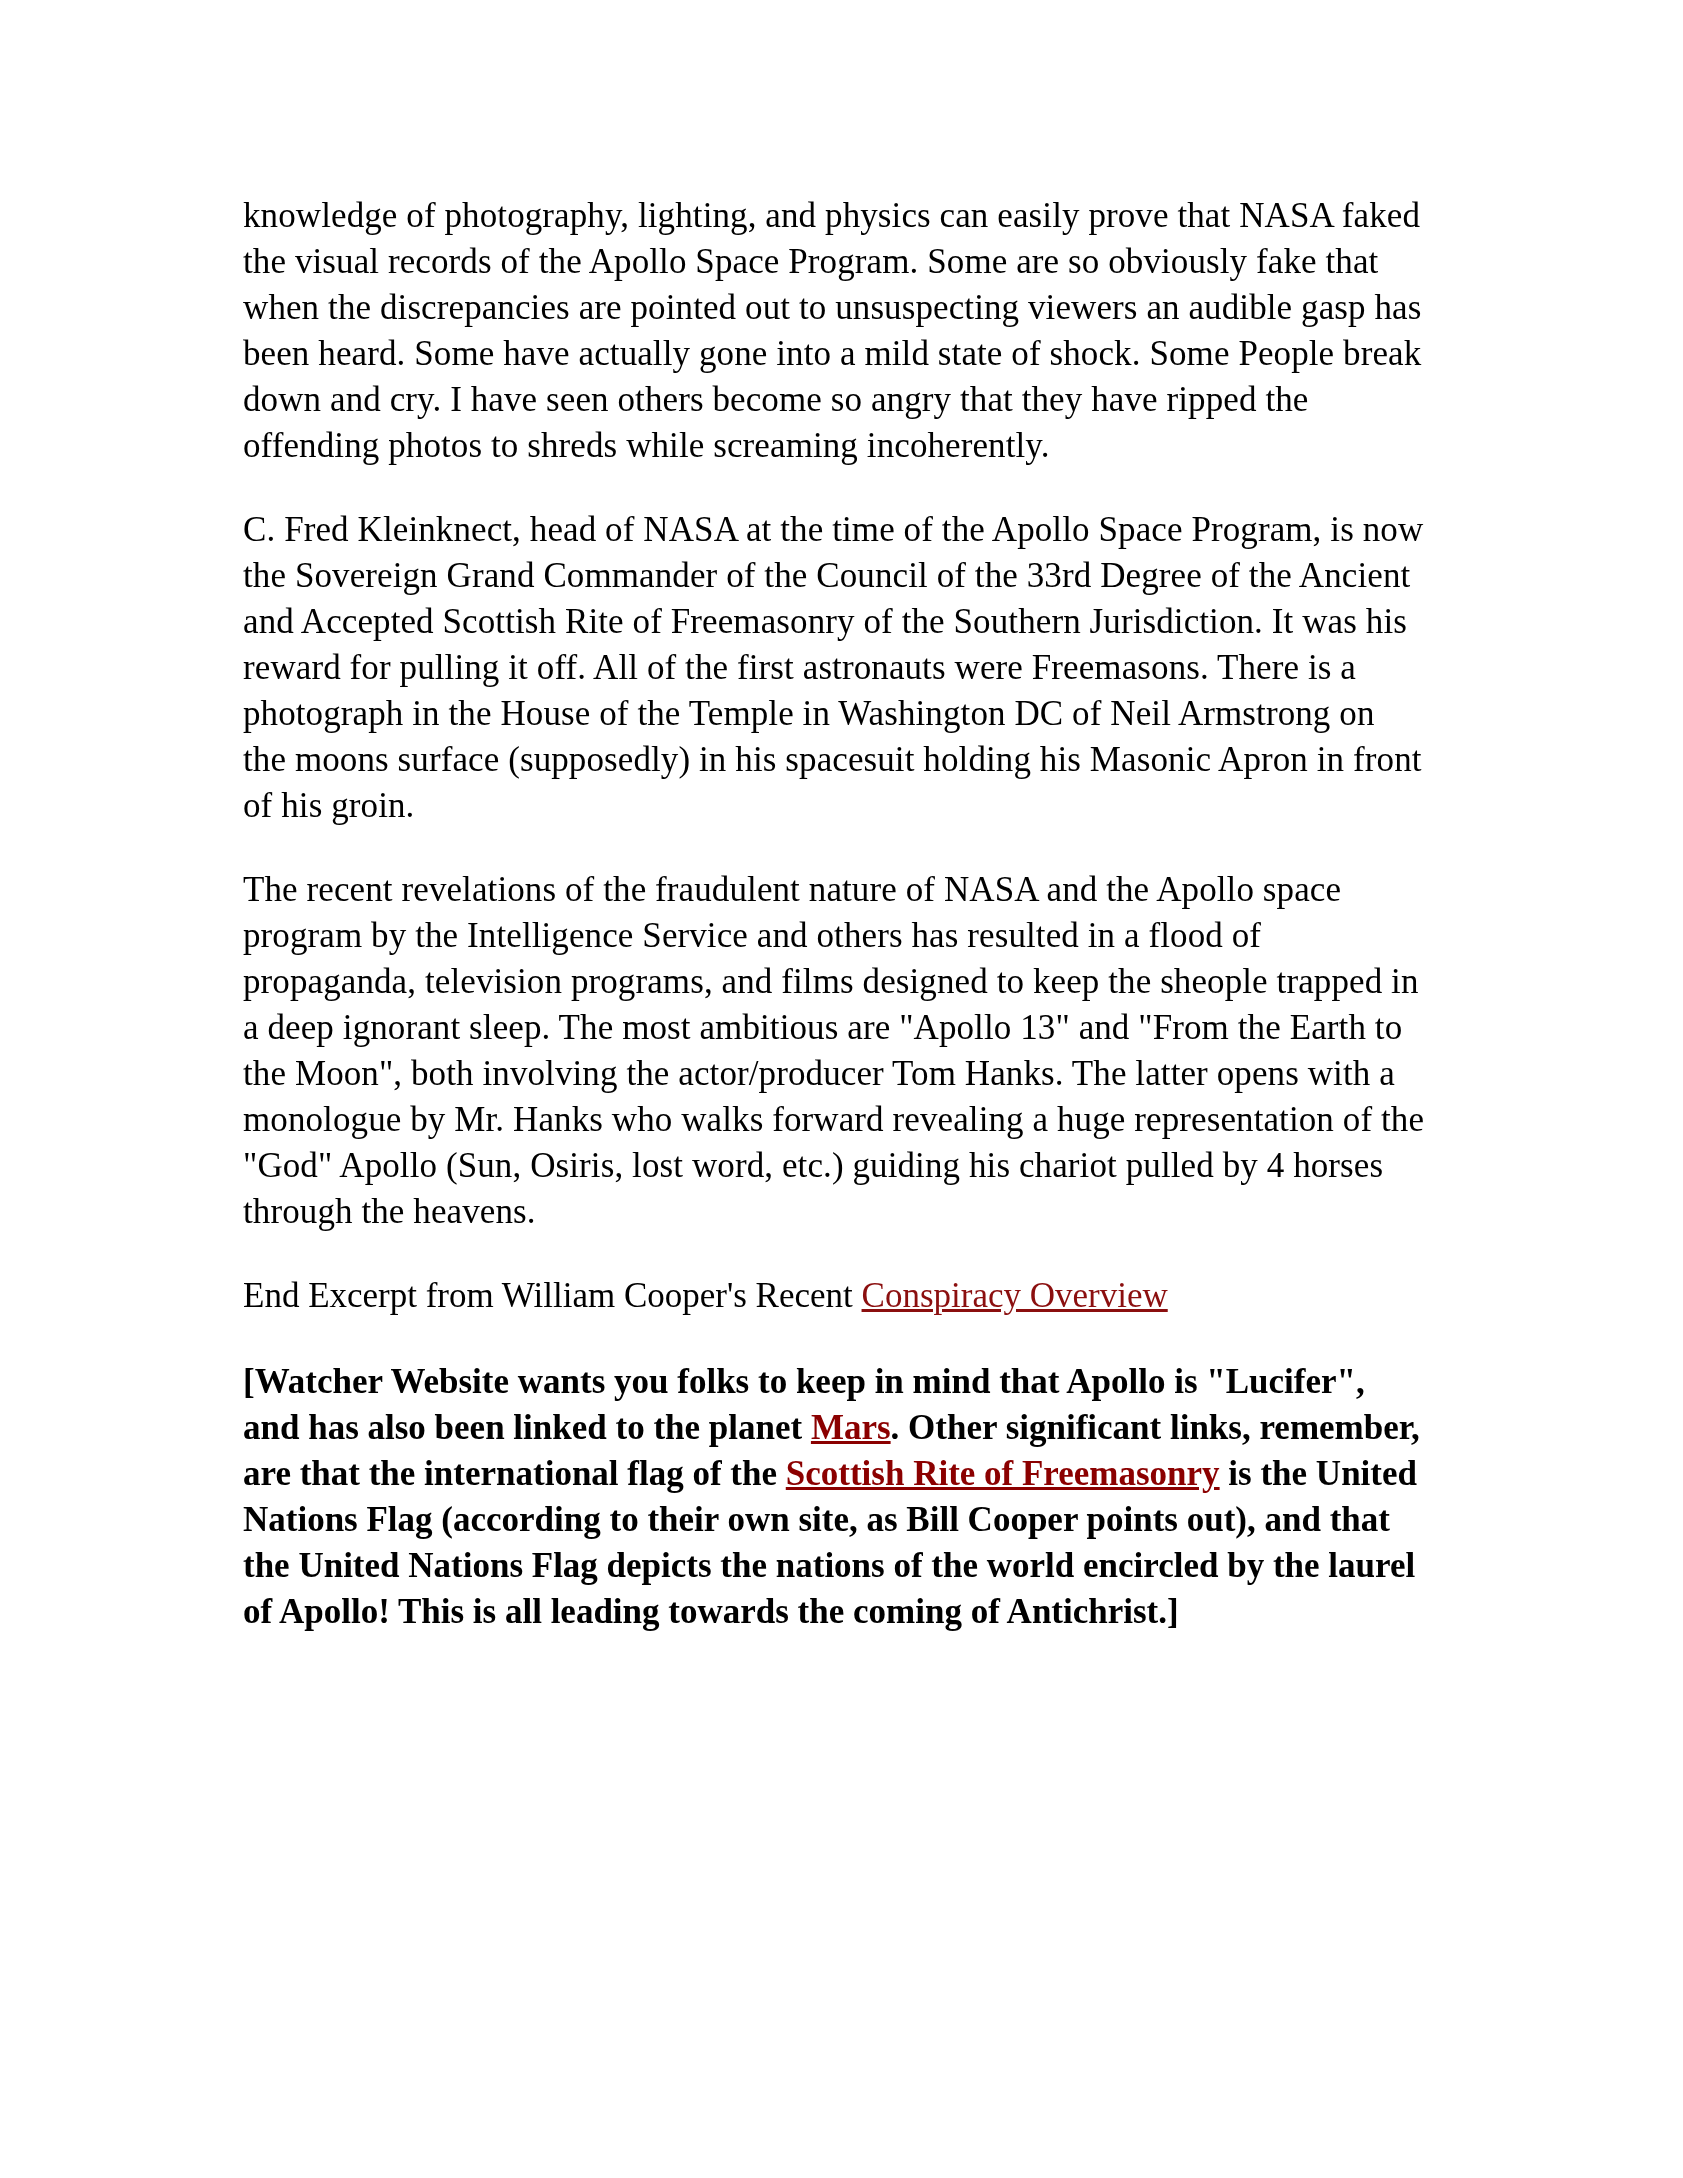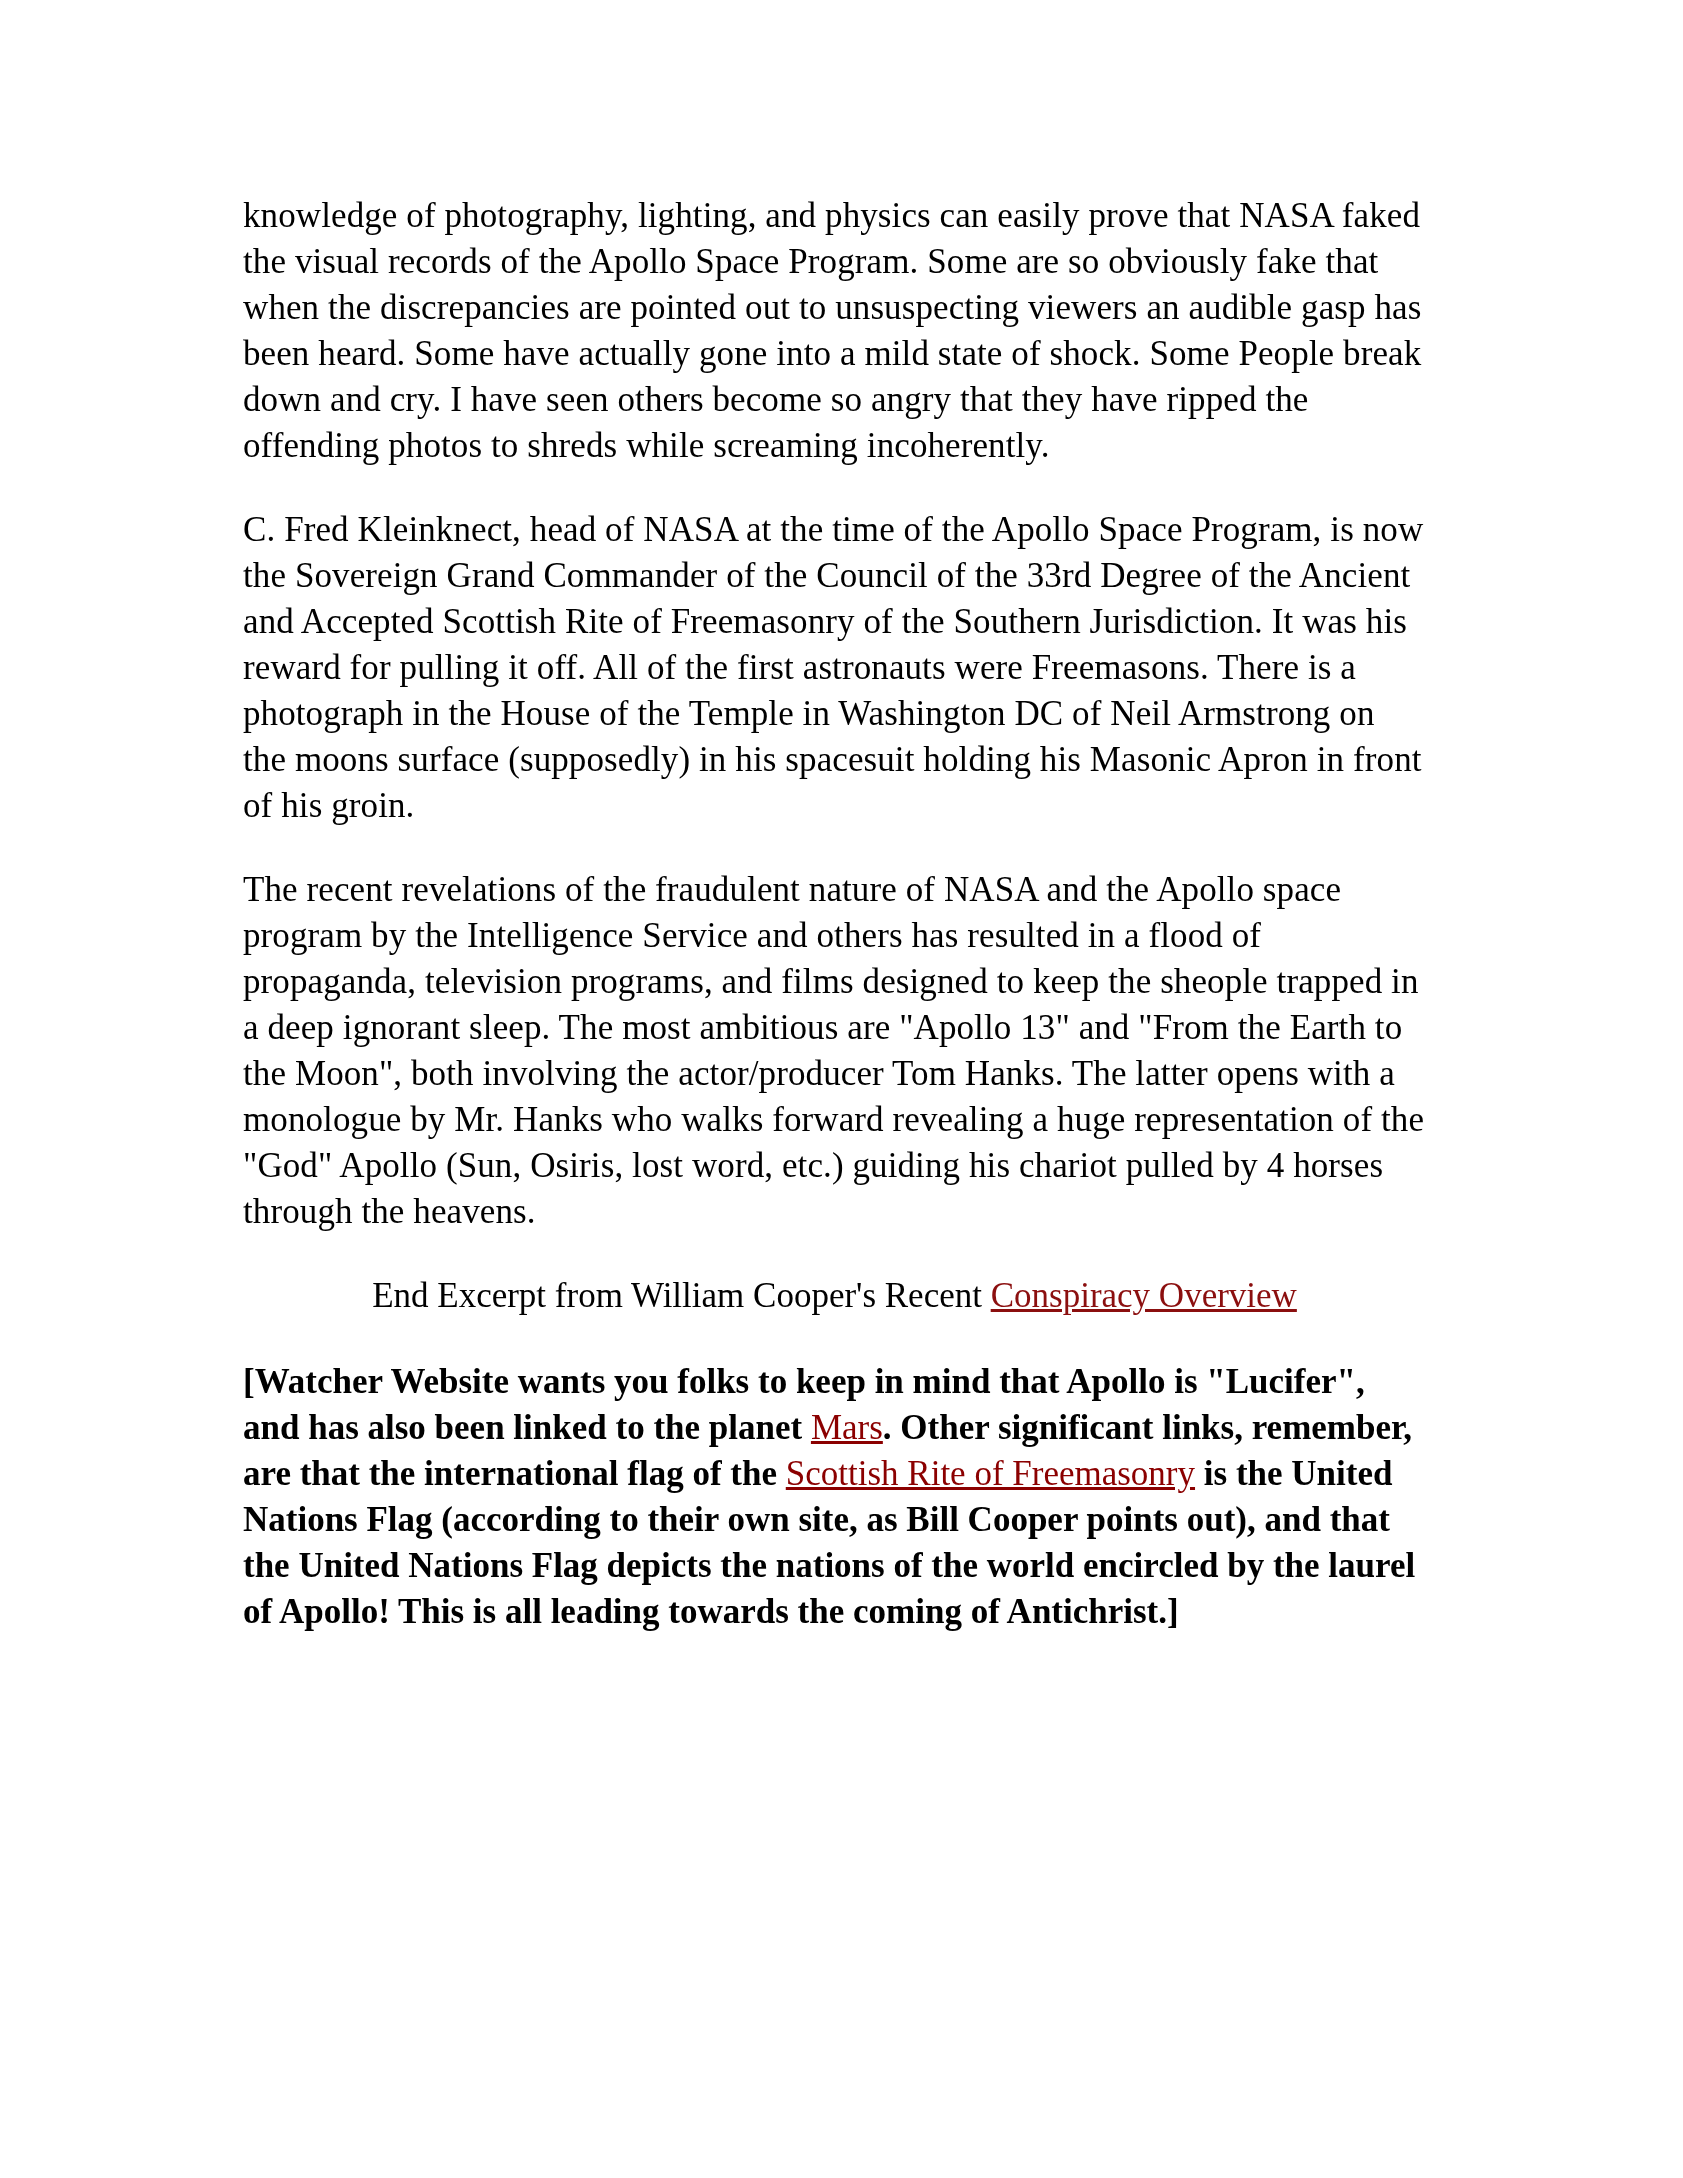--- a/index.html
+++ b/index.html
@@ -37,38 +37,37 @@
     color: #000000;
     letter-spacing: 0.1px;
   }
   p.body-text:last-child { margin-bottom: 0; }
 
   p.excerpt-end {
     margin: 0 0 40px 0;
     font-size: 35px;
     line-height: 1.315;
     color: #000000;
-    text-align: center;
   }
 
   p.watcher-note {
     margin: 0 0 0 0;
     font-size: 35px;
     line-height: 1.315;
     font-weight: bold;
     color: #000000;
   }
 
   a.doclink {
     color: #8b0f0f;
     text-decoration: underline;
     text-underline-offset: 2px;
   }
   a.doclink.bold {
-    font-weight: normal;
+    font-weight: bold;
     color: #8b0000;
   }
 
   .divider-wrap {
     position: absolute;
     left: 248px;
     top: 1874px;
     width: 1178px;
   }
   hr.rule {

